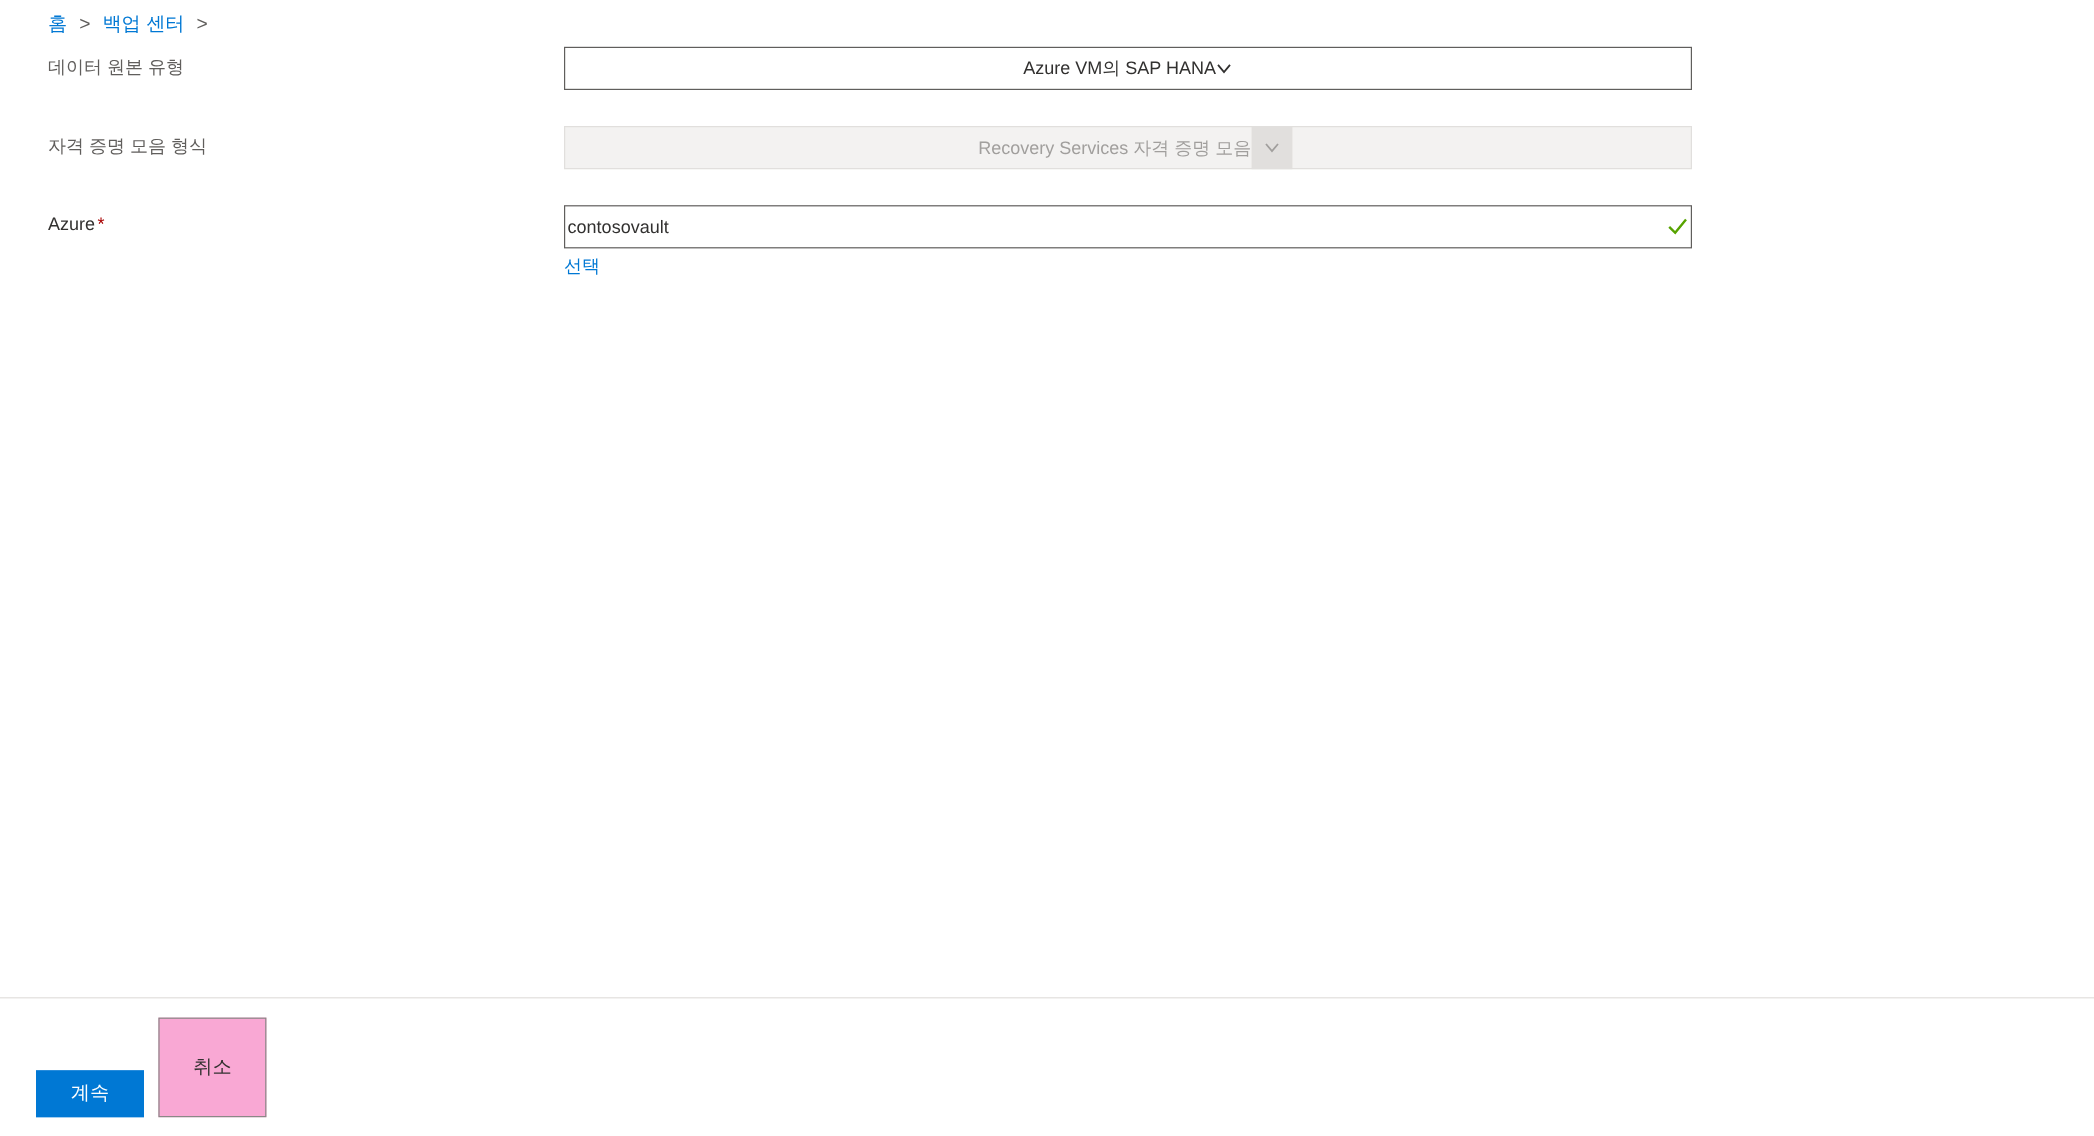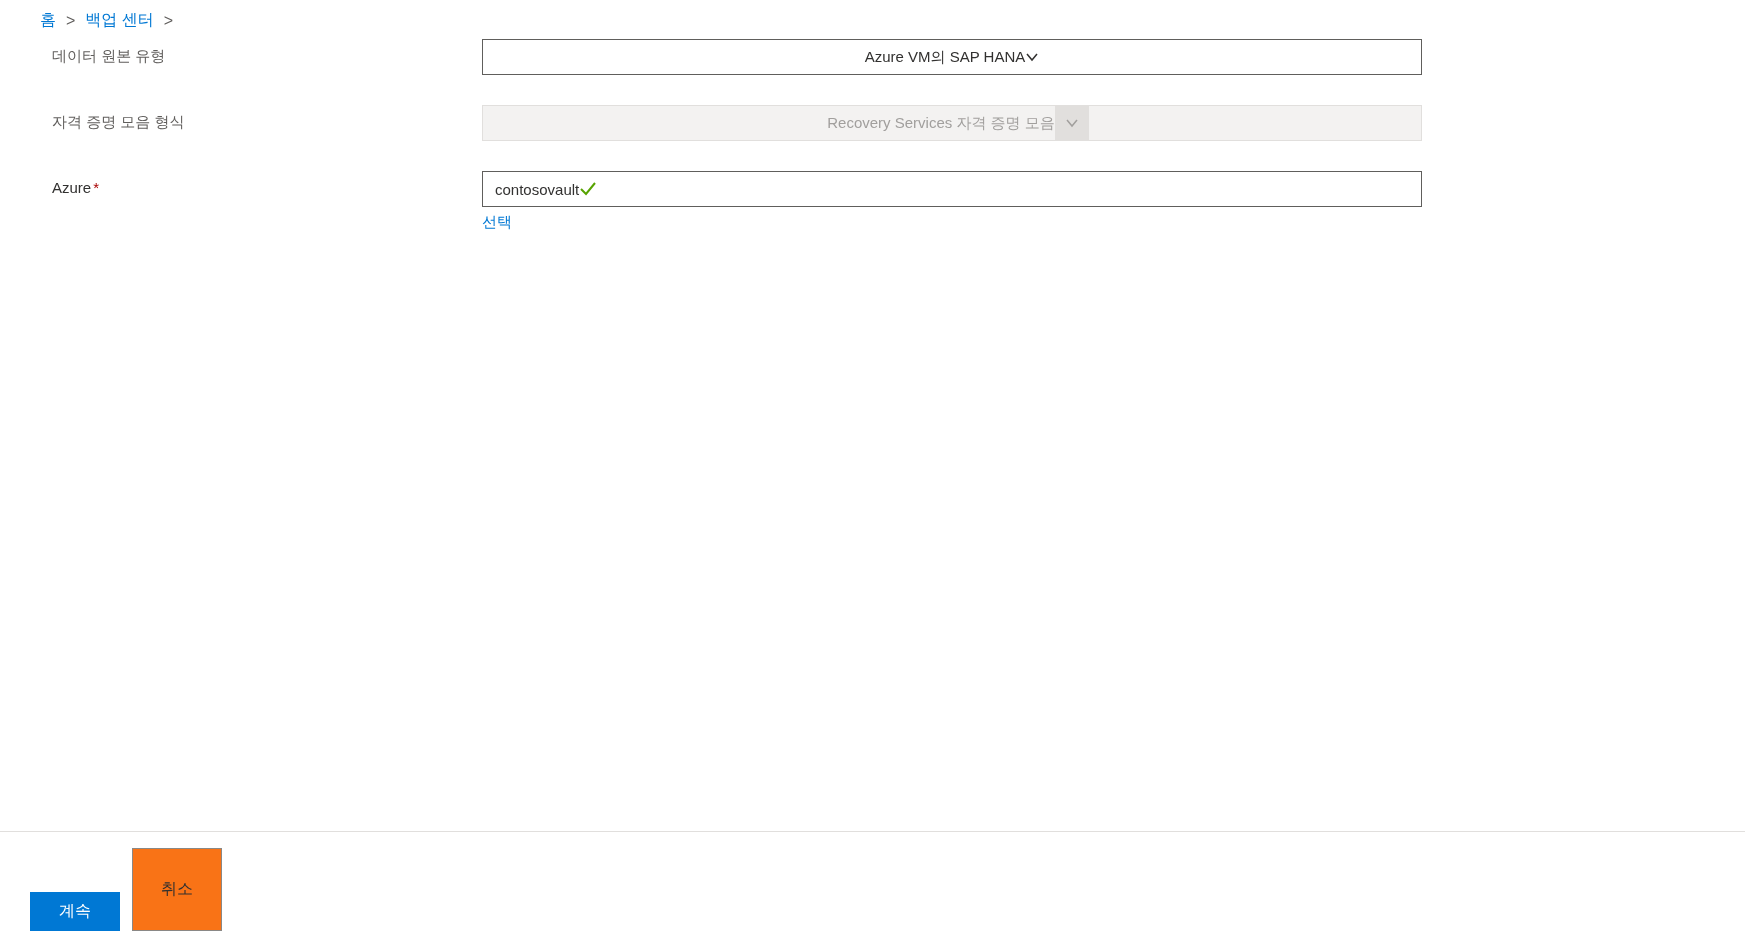--- a/index.html
+++ b/index.html
@@ -67,21 +67,20 @@
       font-size: 24px;
       color: #323130;
       cursor: pointer;
       background: none;
       border: none;
       padding: 8px;
       margin-right: 10px;
     }
     .form-area {
       max-width: 1400px;
-      margin-left: 12px;
     }
     .form-row {
       display: flex;
       align-items: flex-start;
       margin-bottom: 30px;
     }
     .form-label {
       width: 430px;
       font-size: 15px;
       color: #323130;
@@ -137,24 +136,24 @@
       background: #e1dfdd;
       padding: 6px 10px;
       margin: -6px -12px -6px 0;
       height: 36px;
       display: flex;
       align-items: center;
     }
     .input-box {
       display: flex;
       align-items: center;
-      justify-content: flex-start;
+      justify-content: space-between;
       border: 1px solid #605e5c;
       background: #ffffff;
-      padding: 6px 12px;
+      padding: 6px 2px;
       height: 36px;
     }
     .input-box .value {
       font-size: 15px;
       color: #323130;
     }
     .check-icon {
       width: 18px;
       height: 18px;
       color: #57a300;
@@ -170,21 +169,21 @@
       border-top: 1px solid #e1dfdd;
       padding: 16px 30px;
       display: flex;
       gap: 12px;
       background: #ffffff;
     }
     .btn {
       padding: 8px 28px;
       font-size: 16px;
       border: 1px solid #8a8886;
-      background: #f97316;
+      background: #f9a8d4;
       color: #323130;
       cursor: pointer;
       min-width: 80px;
     }
     .btn.primary {
       background: #0078d4;
       color: #ffffff;
       border: 1px solid #0078d4;
       margin-top: 44px;
     }

